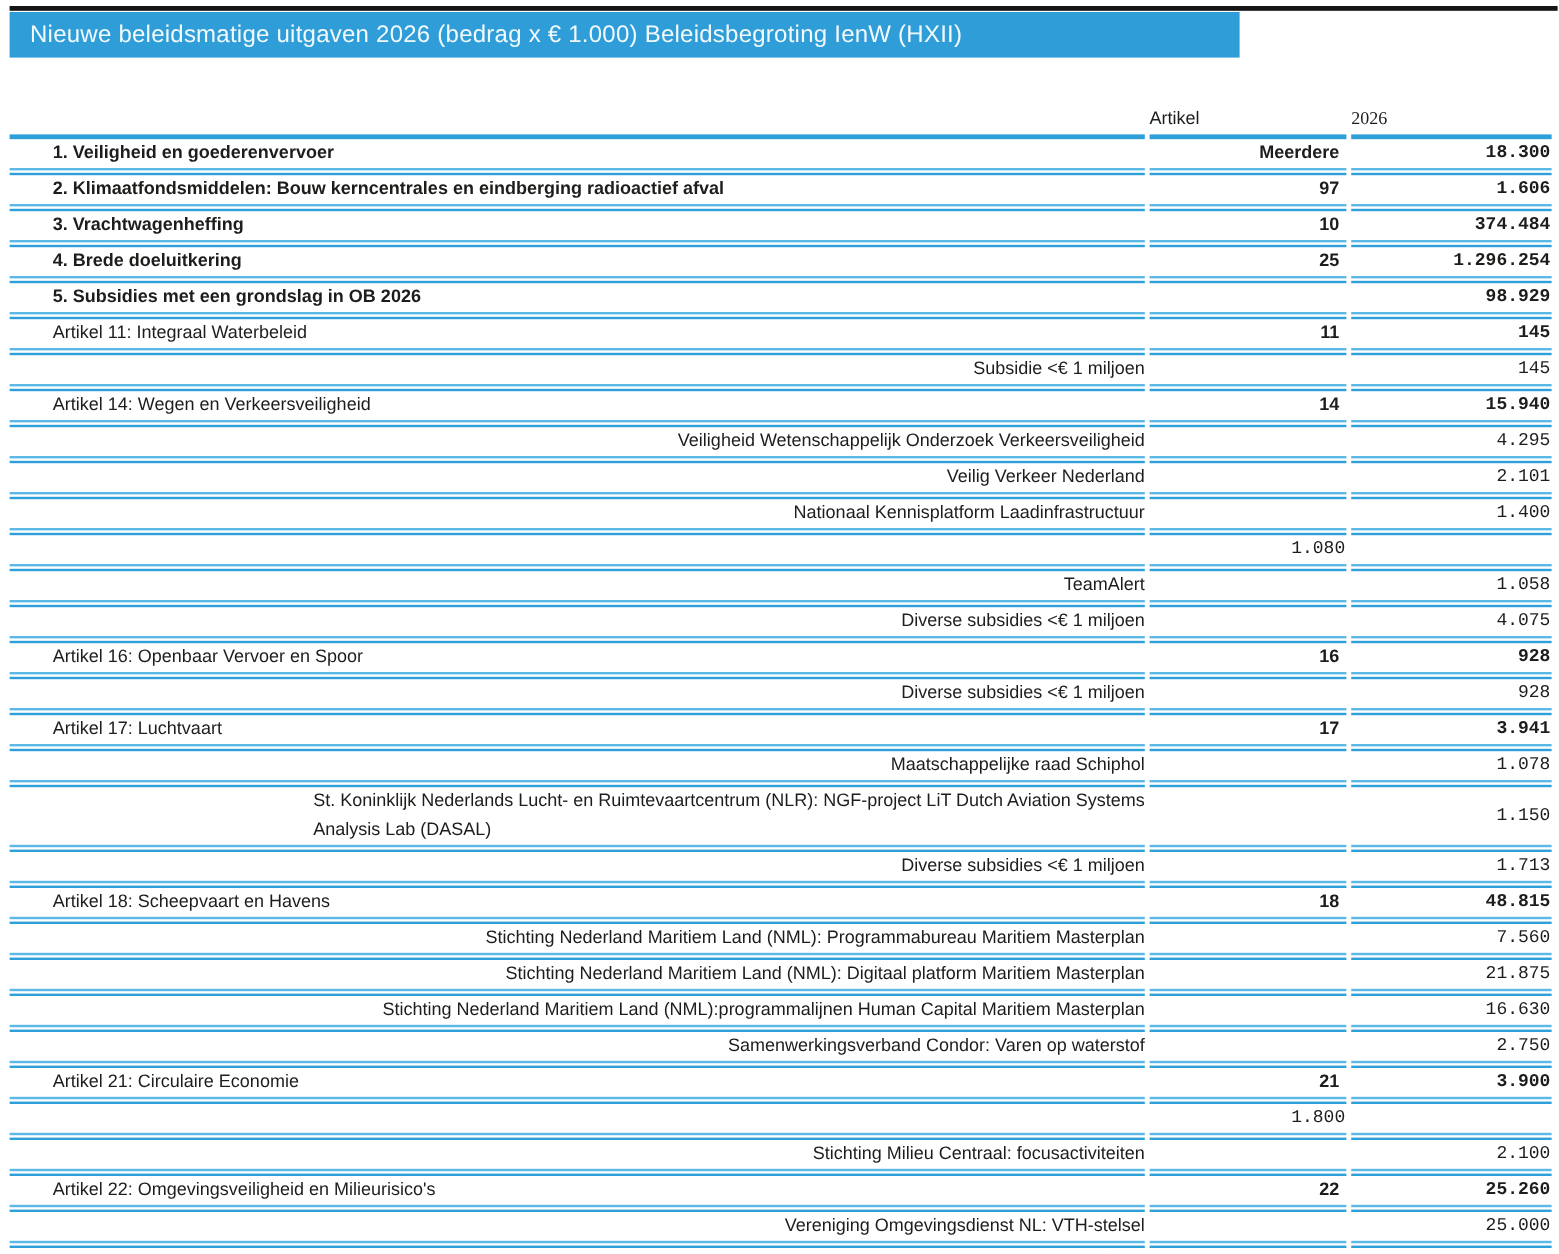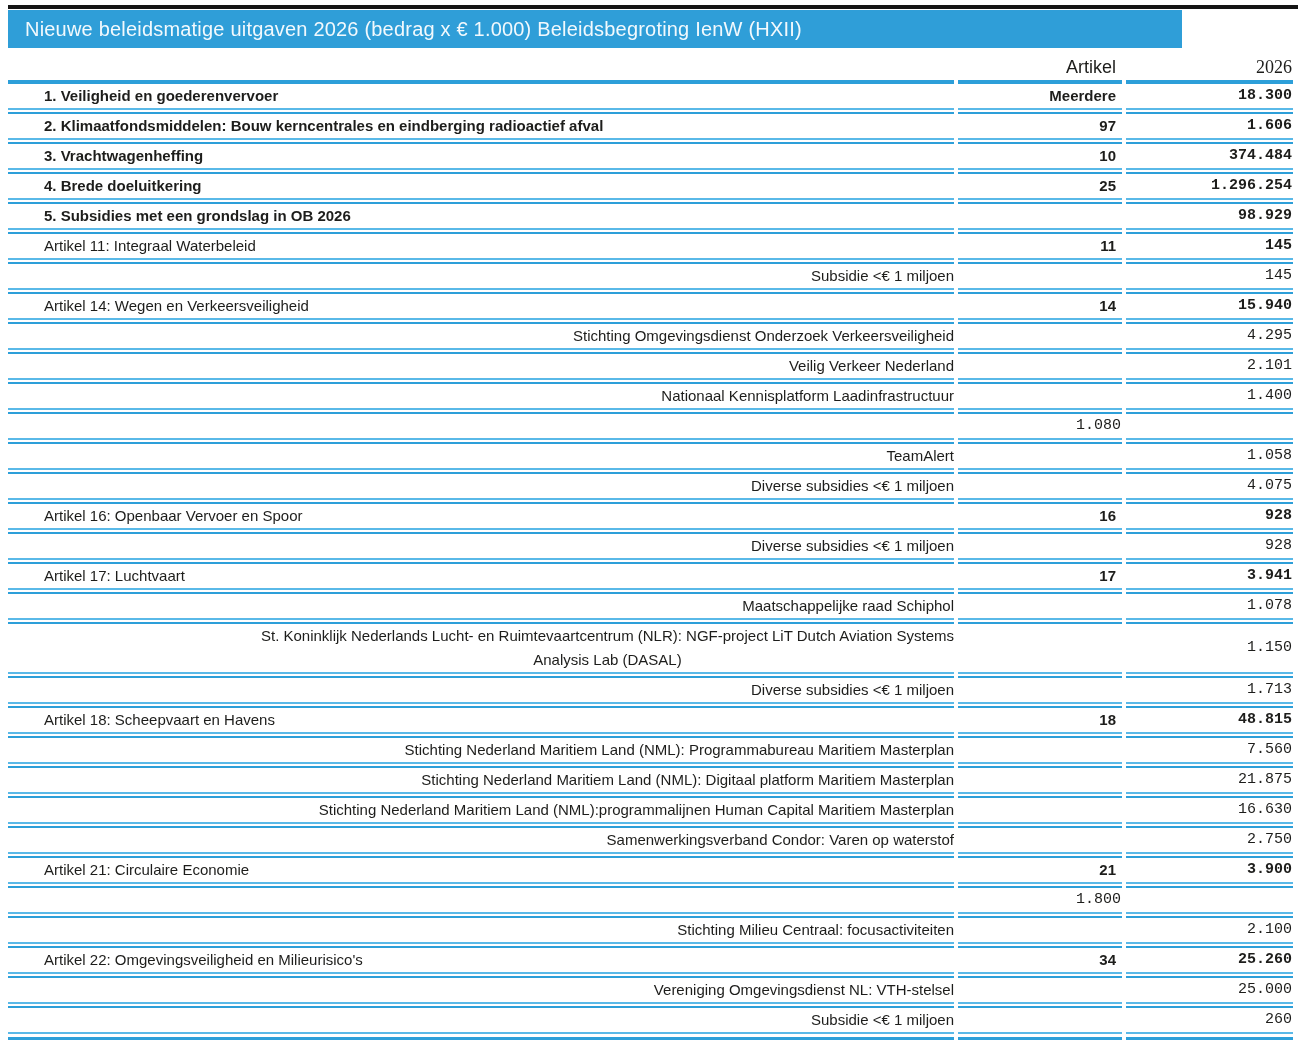--- a/index.html
+++ b/index.html
@@ -13,40 +13,41 @@
   body{
     width:1299px;height:1045px;
     font-family:"Liberation Sans", sans-serif;
     color:var(--ink);
     overflow:hidden;
   }
   .page{width:1288px;margin-left:8px;padding-top:5px;}
   .topbar{height:4px;background:#151515;width:1290px;}
   .titlebar{
     margin-top:1px;
-    height:38px;width:1174px;
+    height:38px;width:1025px;
     background:var(--bar);
     display:flex;align-items:center;
     padding-left:17px;
   }
   .titlebar span{
     color:#f2f9fd;
     font-size:20px;
     letter-spacing:.2px;
   }
   .grid{
     display:grid;
     grid-template-columns:946px 164px 167px;
     column-gap:4px;
   }
   .header-row{margin-top:6px;}
   .header-row .cell{
-    font-size:18px;
+    font-size:15px;
     line-height:26px;
-    text-align:right;
+    text-align:left;
+    margin-top:32px;
   }
   .header-row .artikel{padding-right:6px;}
   .header-row .value{padding-right:1px;font-family:Liberation Serif, serif;}
   .hline div{height:4px;background:var(--blue);}
   .sep div{
     height:6px;
     border-top:2px solid var(--blue-light);
     border-bottom:2px solid var(--blue);
   }
   .bline div{
@@ -62,21 +63,21 @@
     align-items:center;
   }
   .row .desc{white-space:pre-line;margin-left:36px;}
   .row .artikel{justify-content:flex-end;text-align:right;padding-right:6px;}
   .row .value{justify-content:flex-end;text-align:right;padding-right:1px;font-family:Liberation Mono, monospace;}
   .row.section .desc,
   .row.section .artikel,
   .row.section .value{font-weight:700;}
   .row.artikel-row .artikel,
   .row.artikel-row .value{font-weight:700;}
-  .row.sub .desc{justify-content:flex-end;text-align:center;}
+  .row.sub .desc{justify-content:flex-end;text-align:left;}
 </style>
 </head>
 <body>
 
 <div class="page">
   <div class="topbar"></div>
 
   <div class="titlebar">
     <span>Nieuwe beleidsmatige uitgaven 2026 (bedrag x € 1.000) Beleidsbegroting IenW (HXII)</span>
   </div>
@@ -168,21 +169,21 @@
         <div class="cell desc">Artikel 14: Wegen en Verkeersveiligheid</div>
         <div class="cell artikel">14</div>
         <div class="cell value">15.940</div>
       </div>
       <div class="grid sep">
         <div></div>
         <div></div>
         <div></div>
       </div>
       <div class="grid row sub">
-        <div class="cell desc">Stichting Omgevingsdienst Onderzoek Verkeersveiligheid</div>
+        <div class="cell desc">Veiligheid Wetenschappelijk Onderzoek Verkeersveiligheid</div>
         <div class="cell artikel"></div>
         <div class="cell value">4.295</div>
       </div>
       <div class="grid sep">
         <div></div>
         <div></div>
         <div></div>
       </div>
       <div class="grid row sub">
         <div class="cell desc">Veilig Verkeer Nederland</div>
@@ -368,21 +369,21 @@
         <div class="cell artikel"></div>
         <div class="cell value">2.100</div>
       </div>
       <div class="grid sep">
         <div></div>
         <div></div>
         <div></div>
       </div>
       <div class="grid row artikel-row">
         <div class="cell desc">Artikel 22: Omgevingsveiligheid en Milieurisico's</div>
-        <div class="cell artikel">34</div>
+        <div class="cell artikel">22</div>
         <div class="cell value">25.260</div>
       </div>
       <div class="grid sep">
         <div></div>
         <div></div>
         <div></div>
       </div>
       <div class="grid row sub">
         <div class="cell desc">Vereniging Omgevingsdienst NL: VTH-stelsel</div>
         <div class="cell artikel"></div>

